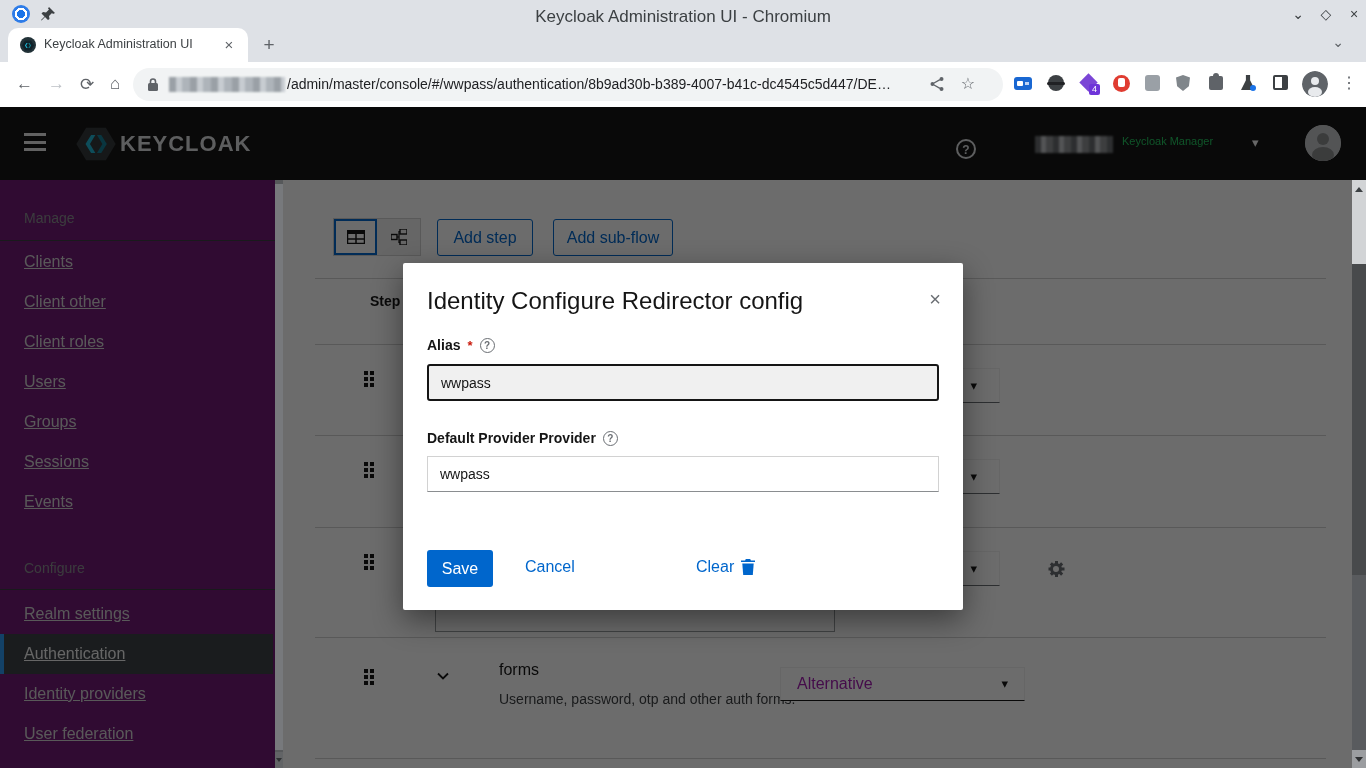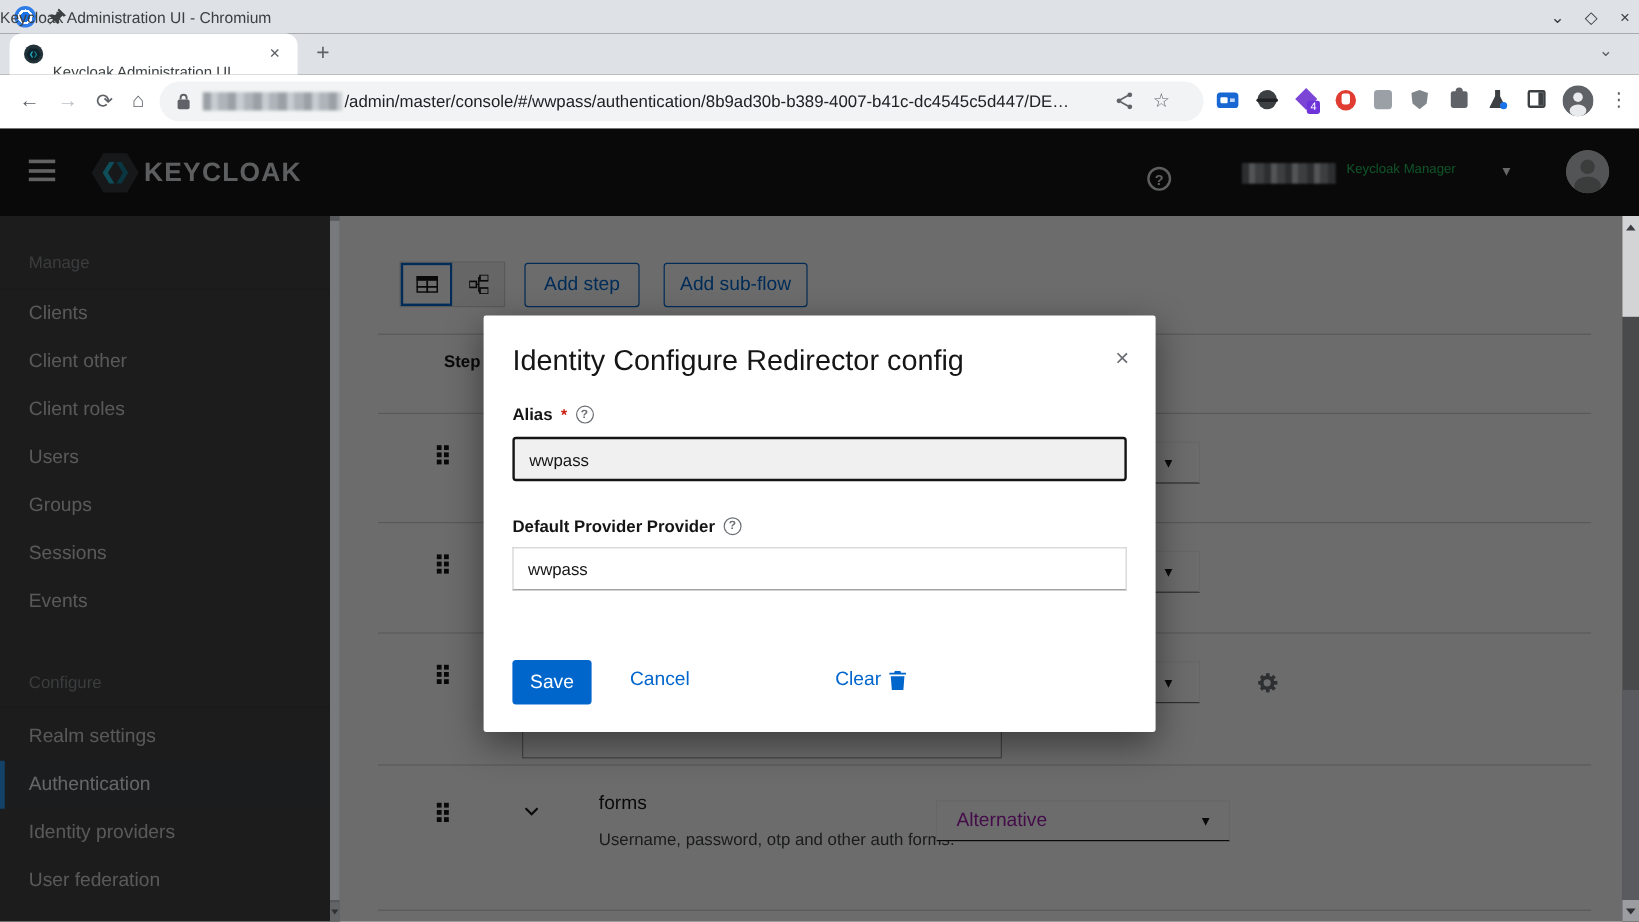--- a/index.html
+++ b/index.html
@@ -4,31 +4,31 @@
 <style>
   * { margin:0; padding:0; box-sizing:border-box; }
   html,body { width:1366px; height:768px; overflow:hidden; background:#000;
               font-family:"Liberation Sans", sans-serif; }
 
   
   .titlebar { position:absolute; left:0; top:0; width:1366px; height:28px; background:#dee1e6; }
   .chromium-logo { position:absolute; left:12px; top:5px; width:18px; height:18px; border-radius:50%;
     background:radial-gradient(circle,#1a73e8 0 32%,#ffffff 32% 48%,#2e7ce8 48% 100%); }
   .pin-icon { position:absolute; left:40px; top:6px; width:16px; height:16px; }
-  .window-title { position:absolute; left:0; right:0; top:7px; text-align:left; font-size:13px; color:#3c4043; }
+  .window-title { position:absolute; left:0; right:0; top:7px; text-align:center; font-size:17px; color:#3c4043; }
   .win-btn { position:absolute; top:5px; width:20px; height:18px; color:#3c4043; font-size:14px;
              text-align:center; line-height:18px; }
   .tabstrip { position:absolute; left:0; top:28px; width:1366px; height:34px; background:#dee1e6; }
   .tab { position:absolute; left:8px; top:0; width:240px; height:34px; background:#ffffff;
          border-radius:10px 10px 0 0; }
   .tab-favicon { position:absolute; left:12px; top:9px; width:16px; height:16px; border-radius:50%;
                  background:#223238; overflow:hidden; }
   .tab-favicon svg { position:absolute; left:2px; top:3px; }
   .tab-title { position:absolute; left:36px; top:9px; width:160px; font-size:12.5px; color:#3c4043;
-               white-space:nowrap; overflow:hidden;margin-top:16px; }
+               white-space:nowrap; overflow:hidden; }
   .tab-close { position:absolute; right:10px; top:8px; width:18px; height:18px; color:#5f6368;
                font-size:15px; text-align:center; line-height:17px; }
   .newtab-btn { position:absolute; left:258px; top:6px; width:22px; height:22px; color:#5f6368;
                 font-size:19px; text-align:center; line-height:21px; }
   .tabstrip-menu { position:absolute; right:22px; top:6px; color:#5f6368; font-size:14px; }
   .toolbar { position:absolute; left:0; top:62px; width:1366px; height:45px; background:#ffffff; }
   .nav-ic { position:absolute; top:12px; font-size:17px; color:#5f6368; }
   .omnibox { position:absolute; left:133px; top:6px; width:870px; height:33px; border-radius:17px;
              background:#f1f3f4; }
   .lock-icon { position:absolute; left:14px; top:9px; }
@@ -53,25 +53,25 @@
   .kc-help { position:absolute; left:956px; top:32px; width:20px; height:20px; border:2px solid #dcdee0;
              border-radius:50%; color:#dcdee0; font-size:12px; font-weight:bold; text-align:center; line-height:18px; }
   .redacted-username { position:absolute; left:1035px; top:29px; width:78px; height:17px; filter:blur(1.1px);
     background:repeating-linear-gradient(90deg,#6a6d70 0 6px,#c3c6c9 6px 11px,#8f9295 11px 18px),
                repeating-linear-gradient(0deg,rgba(255,255,255,.3) 0 4px,rgba(0,0,0,.25) 4px 8px); }
   .kc-user { position:absolute; left:1122px; top:28px; font-size:11px; color:#22c55e; }
   .kc-user-caret { position:absolute; left:1252px; top:28px; font-size:13px; color:#f5f5f5; }
   .kc-avatar { position:absolute; left:1305px; top:18px; width:36px; height:36px; border-radius:50%;
                background:#c4c6c8; overflow:hidden; }
 
-  .kc-sidebar { position:absolute; left:0; top:73px; width:275px; height:588px; background:#404040; }
+  .kc-sidebar { position:absolute; left:0; top:73px; width:275px; height:588px; background:#701a75; }
   .nav-section { position:absolute; left:24px; font-size:14px; color:#8a8d90; }
   .nav-divider { position:absolute; left:0; width:275px; border-top:1px solid #3a3d40; }
   .nav-item { position:absolute; left:0; width:273px; height:40px; line-height:40px; padding-left:24px;
-              font-size:16px; color:#d2d2d2; }
+              font-size:16px; color:#d2d2d2;text-decoration:underline; }
   .nav-item.active { background:#3c4146; border-left:4px solid #2b9af3; padding-left:20px; color:#f0f0f0; }
 
   .kc-main { position:absolute; left:283px; top:73px; width:1069px; height:588px; background:#ffffff; }
   .toggle-group { position:absolute; left:50px; top:38px; width:88px; height:38px; border:1px solid #d2d2d2; display:flex; }
   .toggle-btn { width:44px; height:36px; display:flex; align-items:center; justify-content:center; background:#f0f0f0; }
   .toggle-btn.sel { background:#ffffff; border:2px solid #0066cc; }
   .pf-outline-btn { position:absolute; top:39px; height:37px; border:1px solid #0066cc; border-radius:3px;
                     color:#0066cc; font-size:16px; text-align:center; background:#ffffff; }
   .main-divider { position:absolute; left:32px; right:26px; border-top:1px solid #d2d2d2; }
   .step-header { position:absolute; left:87px; top:113px; font-size:14px; font-weight:bold; color:#151515; }

